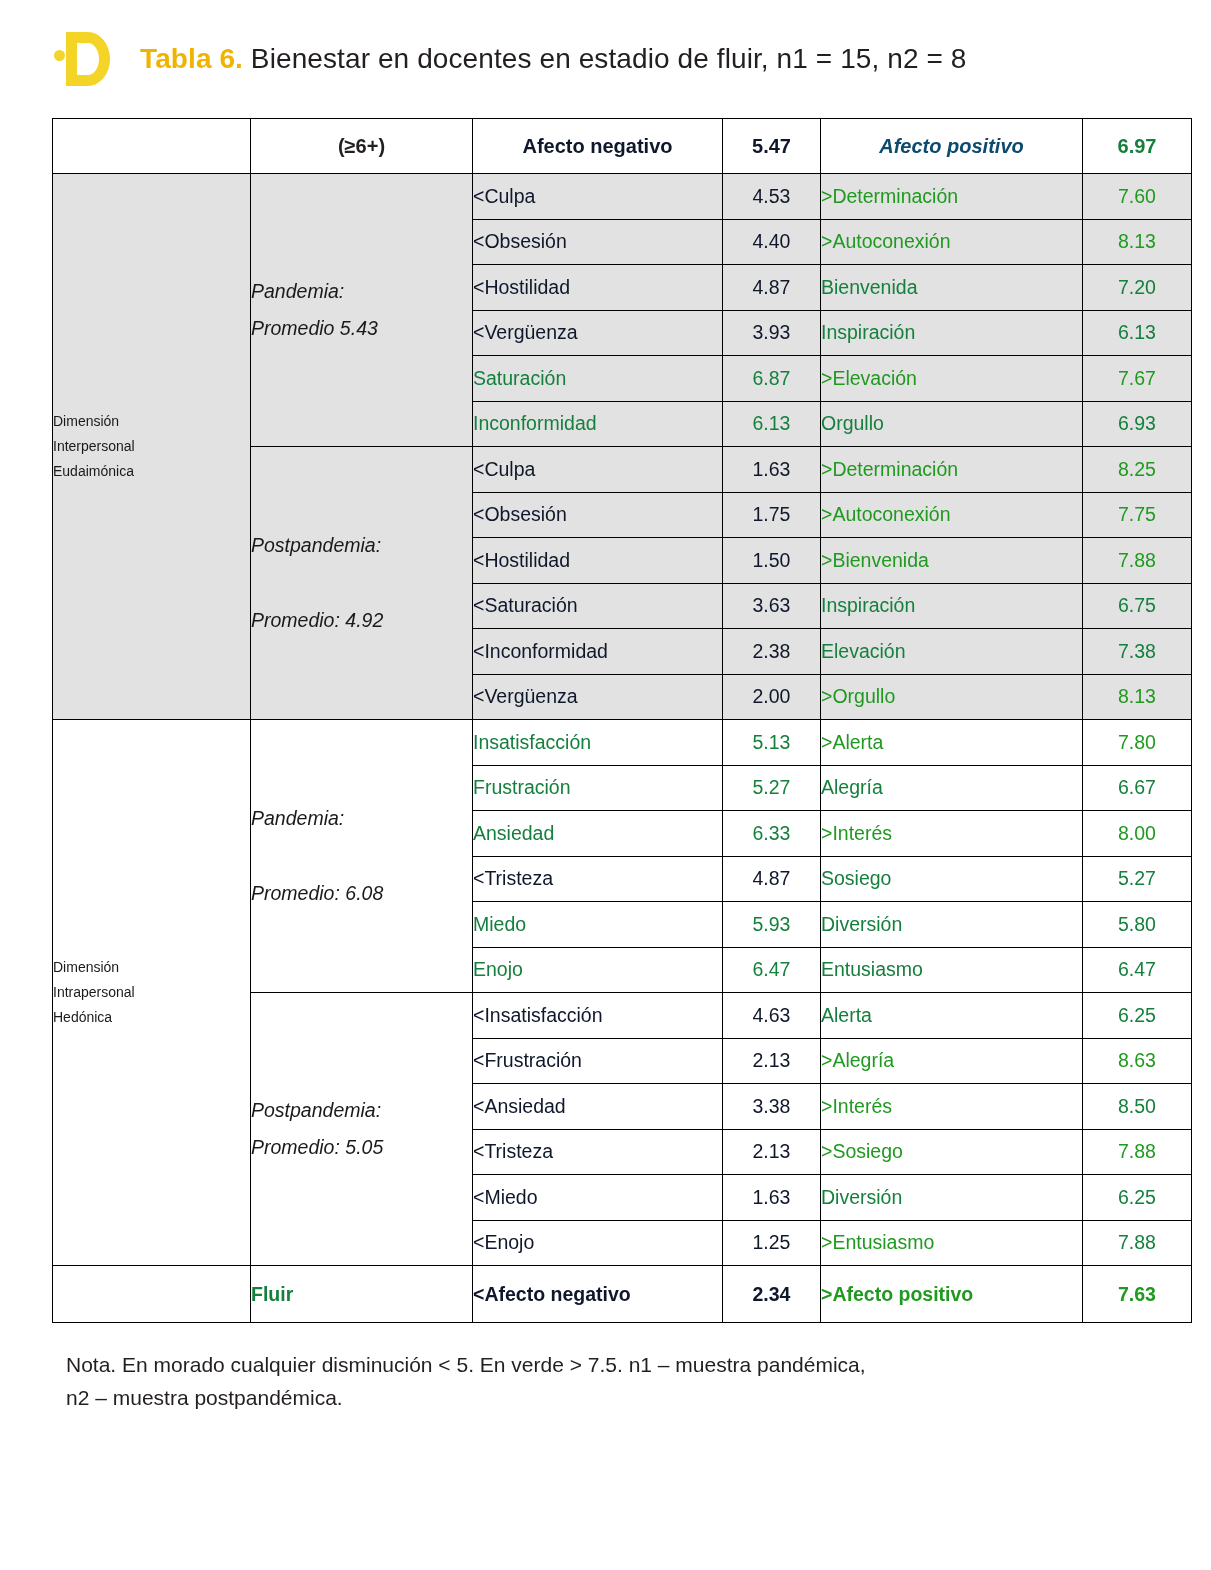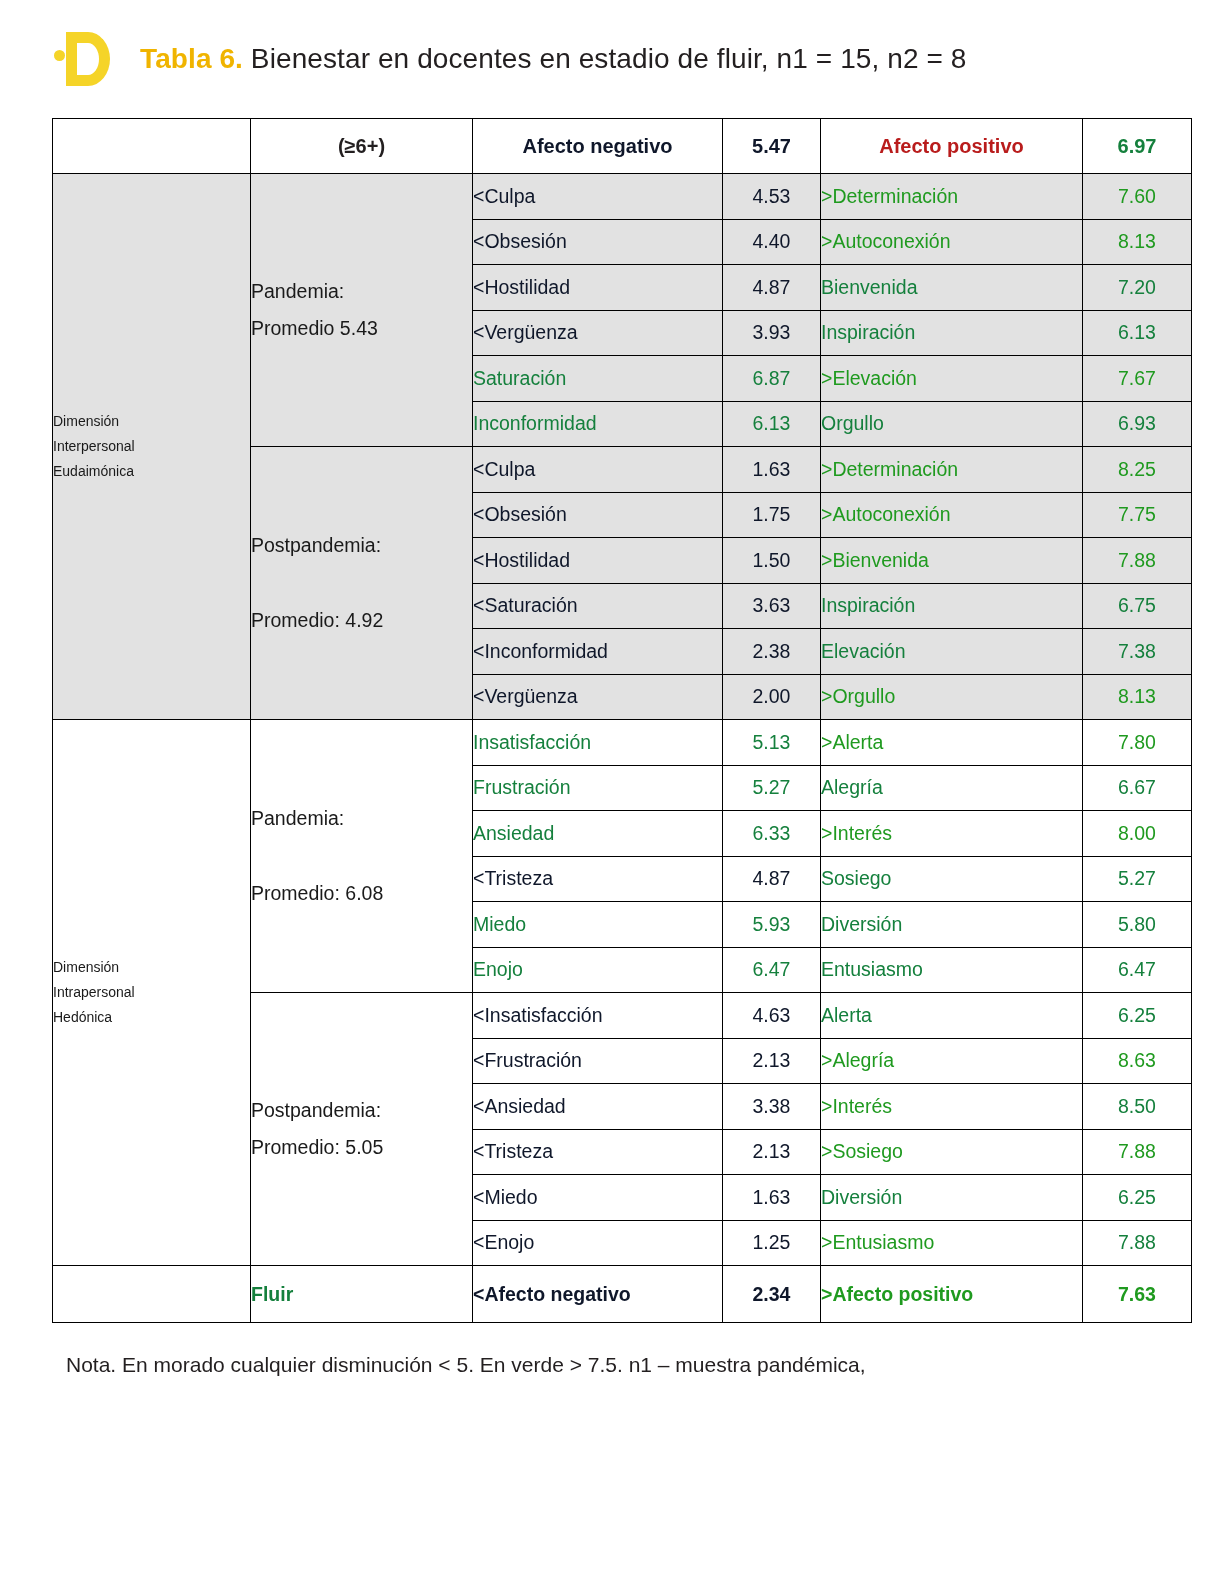--- a/index.html
+++ b/index.html
@@ -107,21 +107,21 @@
     height: 54px;
     font-weight: bold;
     text-align: center;
     font-size: 20px;
   }
   .hdr-sub {
     font-weight: bold;
     color: #231f20;
   }
   .neg-head { color: #0f172a; }
-  .pos-head { color: #b91c1c; }
+  .pos-head { color: #0c4a6e; font-style: italic; }
 
   .grey { background: #e2e2e2; }
 
   .lbl {
     padding-left: 14px;
     font-size: 19.5px;
     line-height: 1.55;
   }
   .cell-txt {
     padding-left: 14px;
@@ -138,20 +138,21 @@
 
   .dim-cell {
     padding-left: 14px;
     line-height: 1.8;
     font-size: 14px;
   }
   .per-cell {
     padding-left: 14px;
     line-height: 1.9;
     font-size: 19.5px;
+    font-style: italic;
   }
 
   .thick-top td { border-top: 3px solid #000; }
   .thick-bottom td { border-bottom: 3px solid #000; }
 
   .footer-row td {
     height: 56px;
     font-weight: bold;
   }
 
@@ -382,15 +383,16 @@
         <td class="cell-txt purple">&lt;Afecto negativo</td>
         <td class="cell-val purple">2.34</td>
         <td class="cell-txt green">&gt;Afecto positivo</td>
         <td class="cell-val green">7.63</td>
       </tr>
     </tbody>
   </table>
 
   <div class="notes">
     <div>Nota. En morado cualquier disminución &lt; 5. En verde &gt; 7.5. n1 – muestra pandémica,</div>
+    <div>n2 – muestra postpandémica.</div>
   </div>
 
 </div>
 
 </body></html>

